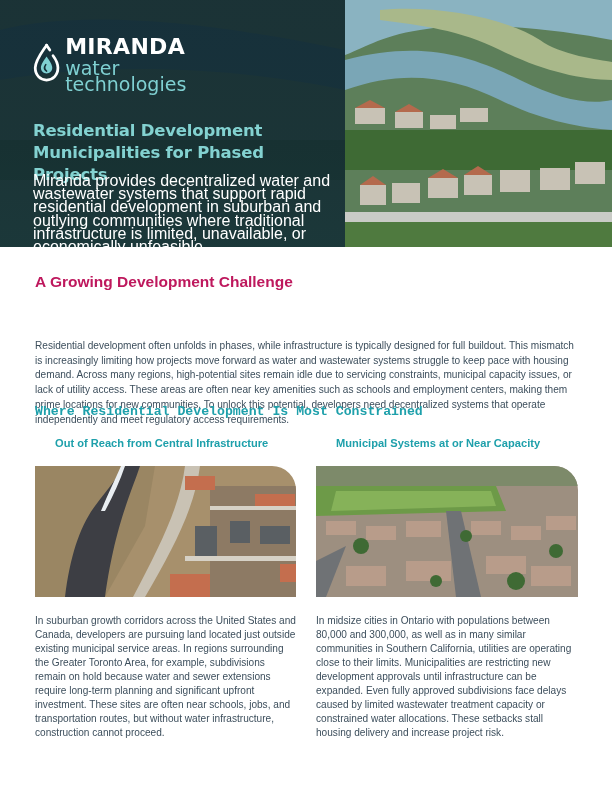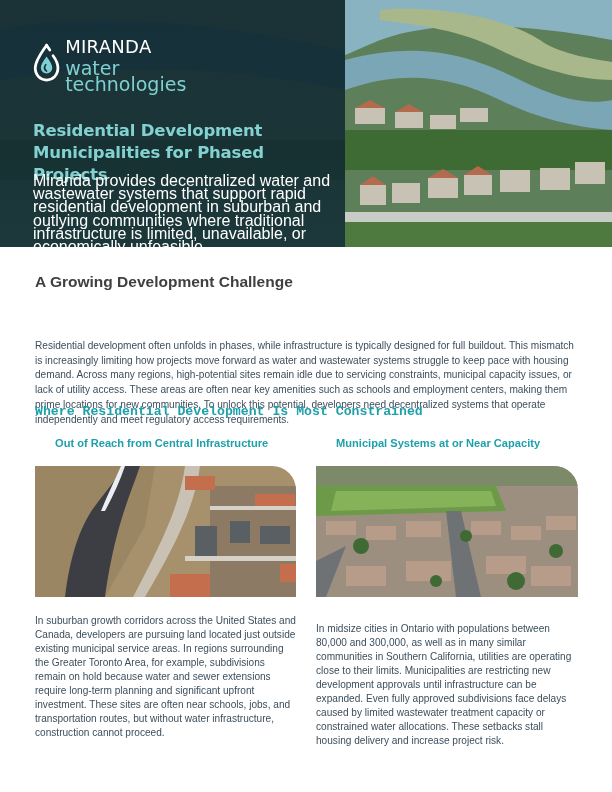--- a/index.html
+++ b/index.html
@@ -8,38 +8,38 @@
 
     
     .hero { position: absolute; left: 0; top: 0; width: 612px; height: 247px; overflow: hidden;
       background: linear-gradient(180deg, #6f9fb4 0%, #8fb6c4 18%, #7e9a6c 30%, #4f7a47 50%, #6b7f66 70%, #4e6e45 100%); }
     .hero-photo { position: absolute; inset: 0; }
     .hero-overlay { position: absolute; left: 0; top: 0; width: 345px; height: 247px;
       background: linear-gradient(180deg, rgba(16,38,48,0.86) 0%, rgba(18,42,50,0.88) 60%, rgba(20,48,54,0.9) 100%); }
     .logo { position: absolute; left: 32px; top: 38px; width: 180px; height: 50px; display: flex; align-items: center; }
     .logo-mark { width: 36px; height: 50px; }
     .logo-text { margin-left: 4px; display: flex; flex-direction: column; }
-    .logo-name { font-family: "DejaVu Sans", sans-serif; font-weight: normal; font-size: 18px; color: #ffffff; letter-spacing: 0.3px; line-height: 24px; }
+    .logo-name { font-family: "DejaVu Sans", sans-serif; font-weight: bold; font-size: 22px; color: #ffffff; letter-spacing: 0.3px; line-height: 24px; }
     .logo-sub { font-family: "DejaVu Sans", sans-serif; font-size: 19px; color: #7fd0d2; line-height: 16px; margin-top: 1px; }
     .hero-title { position: absolute; left: 33px; top: 120px; width: 310px; font-family: "DejaVu Sans", sans-serif; font-size: 16.5px; line-height: 22px; color: #83d2d1; font-weight: bold; letter-spacing: -0.2px; }
     .hero-desc { position: absolute; left: 33px; top: 174px; width: 315px; font-size: 16px; line-height: 13.2px; color: #ffffff; }
 
     
-    .h2 { position: absolute; left: 35px; top: 273px; font-size: 15.5px; font-weight: bold; color: #404040; }
+    .h2 { position: absolute; left: 35px; top: 273px; font-size: 15.5px; font-weight: bold; color: #be185d; }
     .intro { position: absolute; left: 35px; top: 300px; width: 545px; font-size: 10.1px; line-height: 14.7px; color: #3c4e5c; margin-top: 39px; }
     .h3 { position: absolute; left: 35px; top: 404px; font-size: 13.2px; font-weight: bold; color: #1ea0ab; font-family: Liberation Mono, monospace; }
     .col-title { position: absolute; top: 437px; font-size: 11.1px; font-weight: bold; color: #1ea0ab; margin-left: 20px; }
     .col-title.left { left: 35px; }
     .col-title.right { left: 316px; }
     .col-img { position: absolute; top: 466px; height: 131px; border-top-right-radius: 24px; overflow: hidden; }
     .col-img.left { left: 35px; width: 261px; }
     .col-img.right { left: 316px; width: 262px; }
     .col-text { position: absolute; top: 614px; font-size: 10.1px; line-height: 14px; color: #3c4e5c; }
     .col-text.left { left: 35px; width: 262px; }
-    .col-text.right { left: 316px; width: 264px; margin-top: 8px; }
+    .col-text.right { left: 316px; width: 264px; }
   </style>
 </head>
 <body>
 
 <div class="hero">
   <svg class="hero-photo" width="612" height="247" viewBox="0 0 612 247" preserveAspectRatio="none">
 
     <rect x="0" y="0" width="612" height="247" fill="#5d7f5a"></rect>
     <path d="M345 0 L612 0 L612 40 C560 30 480 20 420 30 C380 36 360 50 345 55 Z" fill="#8ab3c1"></path>
     <path d="M345 60 C420 40 470 55 520 80 C560 100 590 105 612 100 L612 130 C580 128 540 120 500 100 C450 75 400 70 345 90 Z" fill="#7aa6b6"></path>

